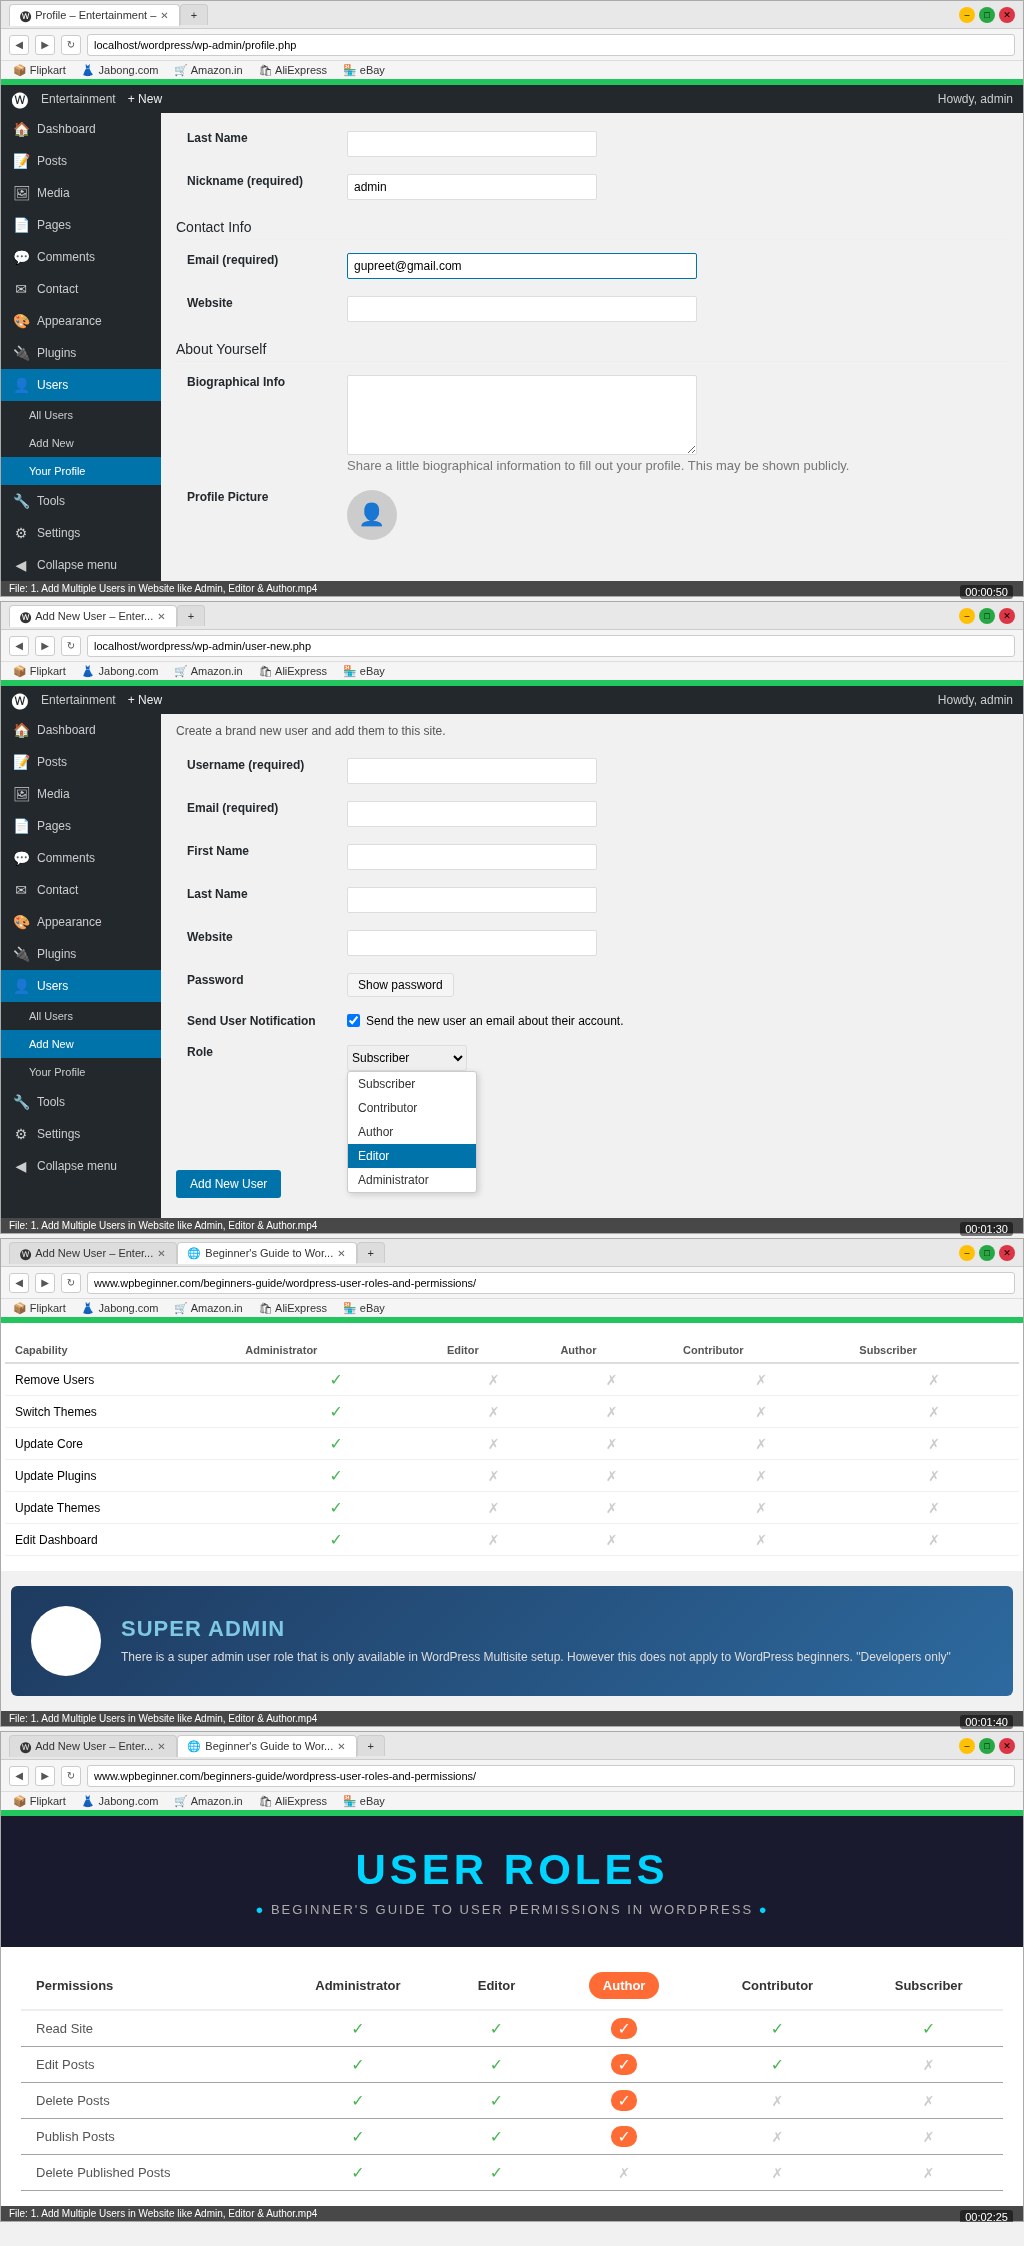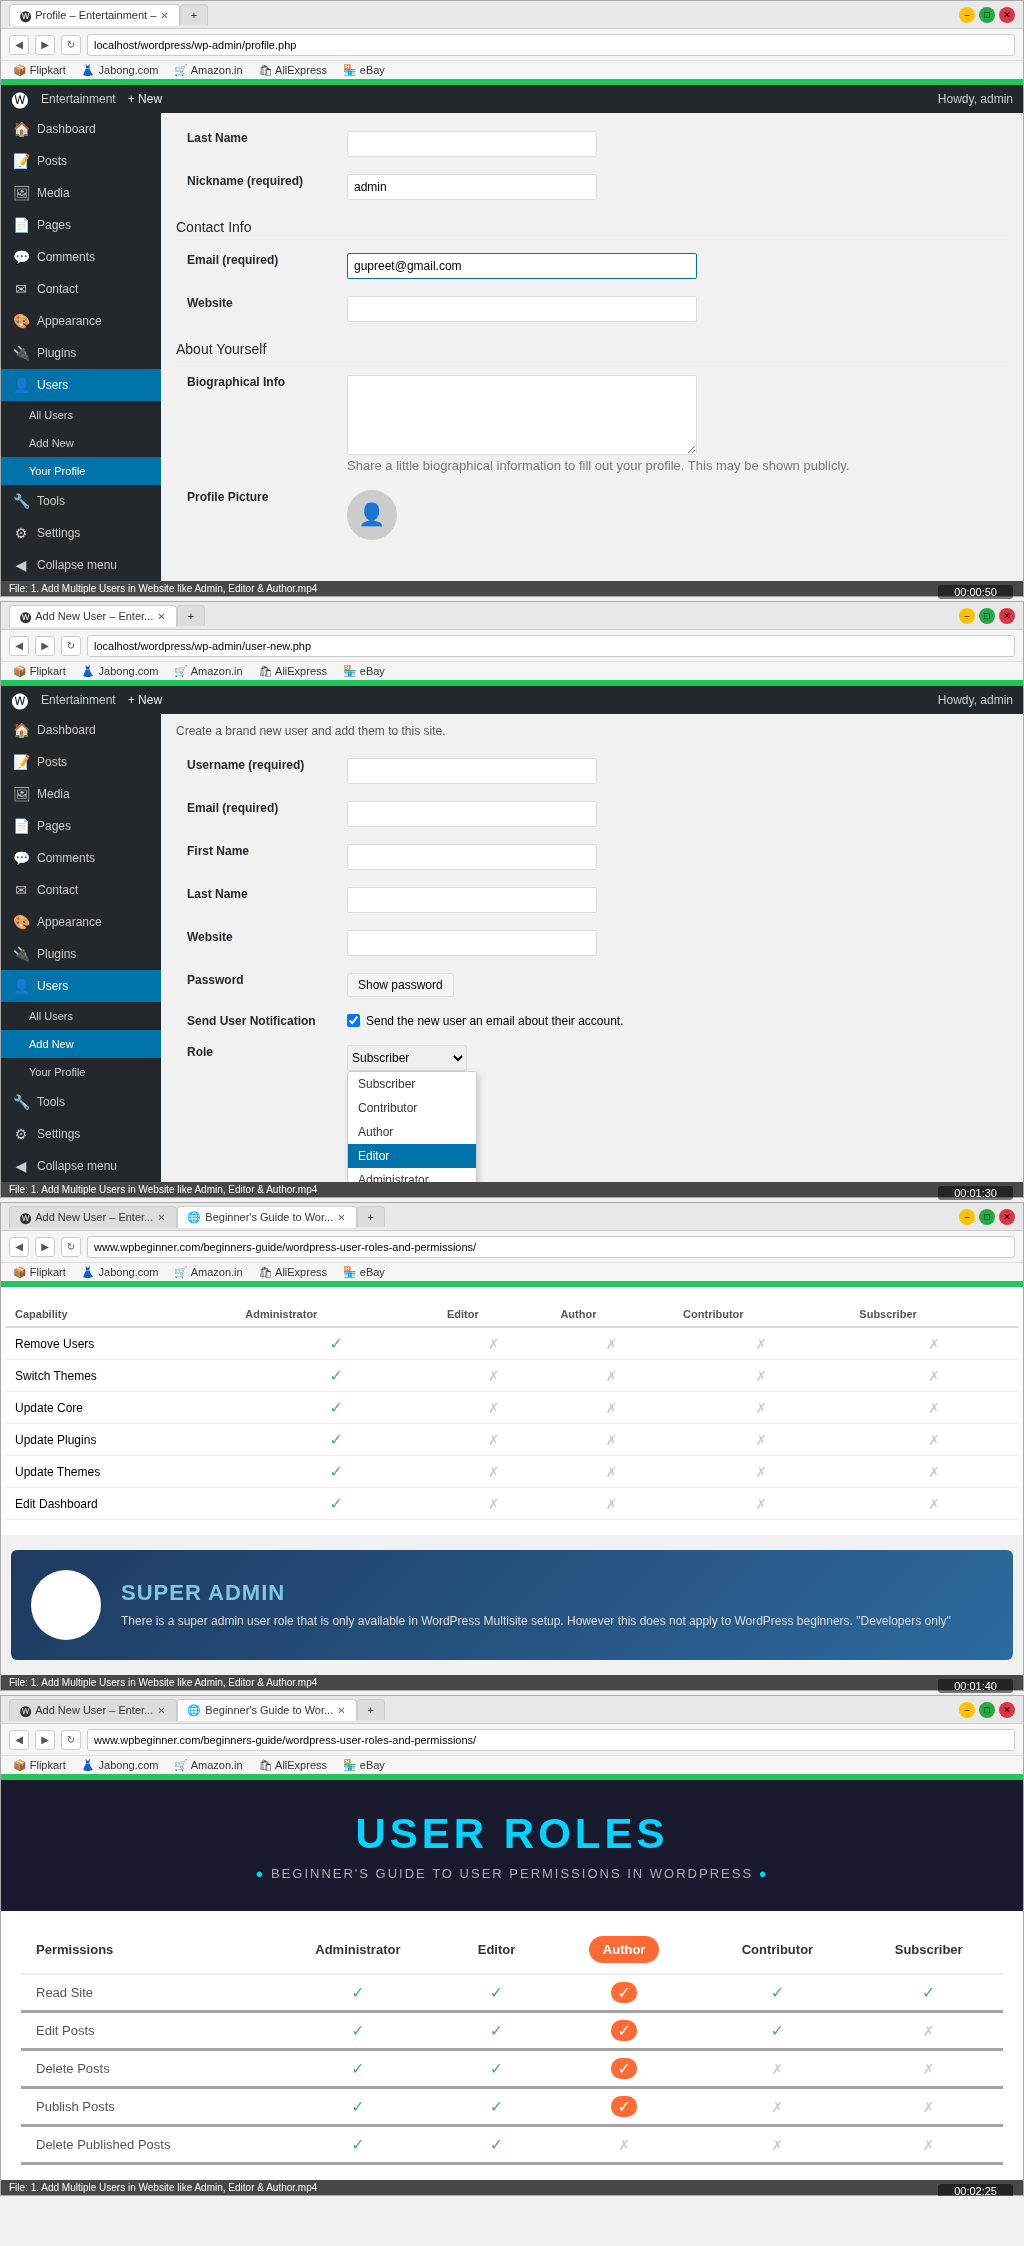--- a/index.html
+++ b/index.html
@@ -374,21 +374,21 @@
       border-bottom: 2px solid #eee;
       text-align: center;
     }
 
     .user-roles-table th:first-child {
       text-align: left;
     }
 
     .user-roles-table td {
       padding: 8px 15px;
-      border-bottom: 3px solid #a3a3a3;
+      border-bottom: 1px solid #a3a3a3;
       text-align: center;
     }
 
     .user-roles-table td:first-child {
       text-align: left;
       color: #555;
     }
 
     .author-circle {
       display: inline-block;
@@ -441,21 +441,21 @@
       cursor: pointer;
     }
 
     .timestamp {
       position: absolute;
       right: 10px;
       top: 4px;
       color: #fff;
       font-size: 11px;
       background: rgba(0,0,0,0.5);
-      padding: 1px 16px;
+      padding: 1px 5px;
       border-radius: 3px;
     }
 
     .window-controls {
       display: flex;
       gap: 4px;
       margin-left: auto;
     }
 
     .win-btn {
@@ -806,20 +806,23 @@
                   <div class="role-dropdown-item">Contributor</div>
                   <div class="role-dropdown-item">Author</div>
                   <div class="role-dropdown-item active">Editor</div>
                   <div class="role-dropdown-item">Administrator</div>
                 </div>
               </div>
             </td>
           </tr>
         </tbody>
           </table>
+        <div style="margin-top:80px;padding:10px 0;">
+          <button class="add-new-user-btn">Add New User</button>
+        </div>
       </div>
     </div>
   </div>
   <div class="video-info-bar">
     <span>File: 1. Add Multiple Users in Website like Admin, Editor &amp; Author.mp4</span>
     <span class="timestamp">00:01:30</span>
   </div>
 </div>
 
 <div class="browser-window" style="margin-top:4px;">

